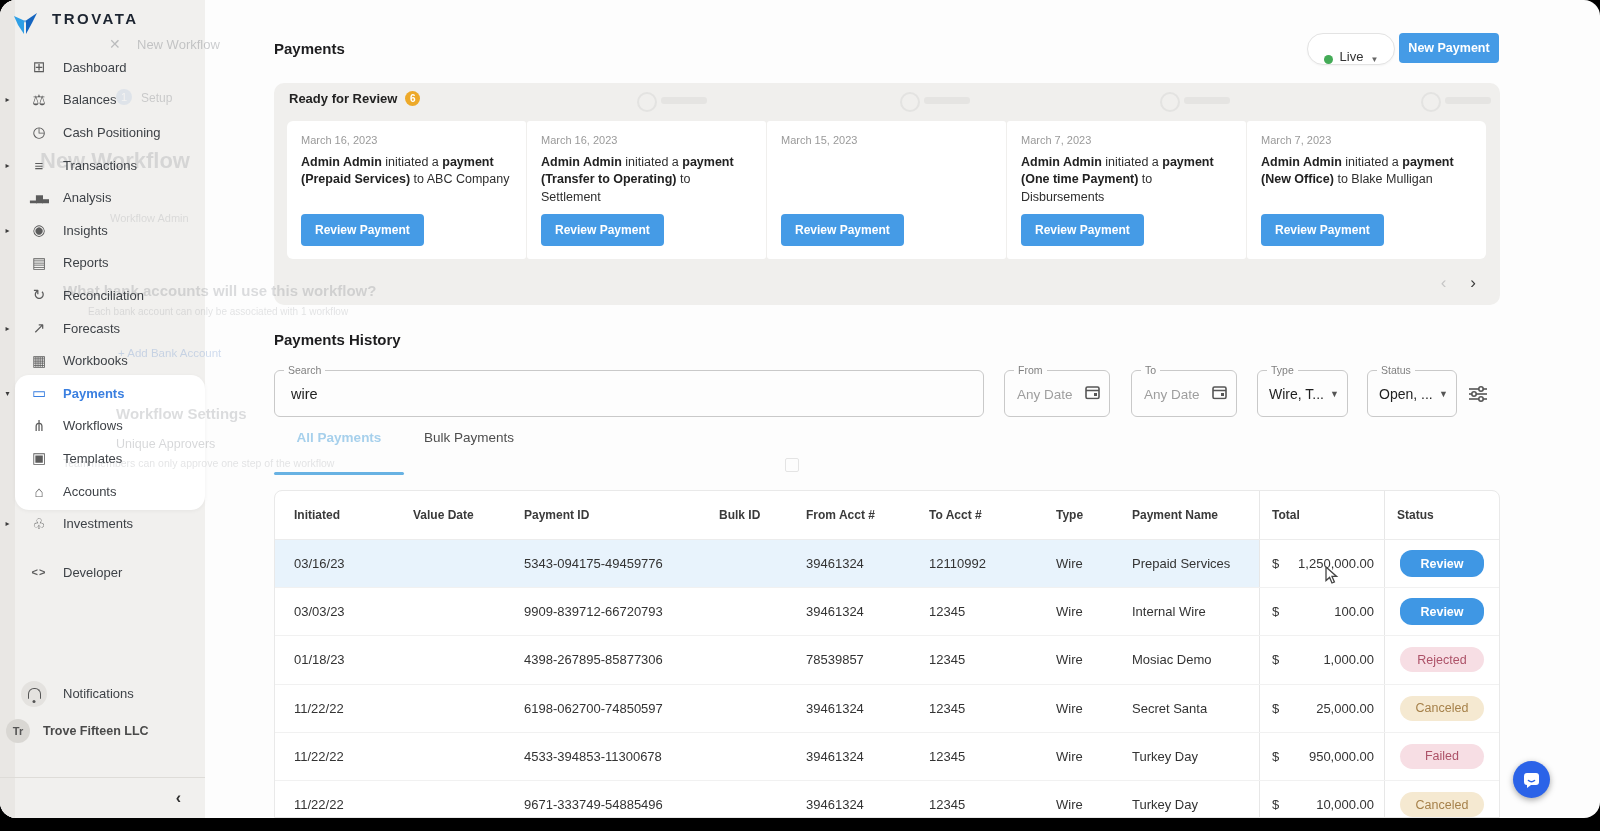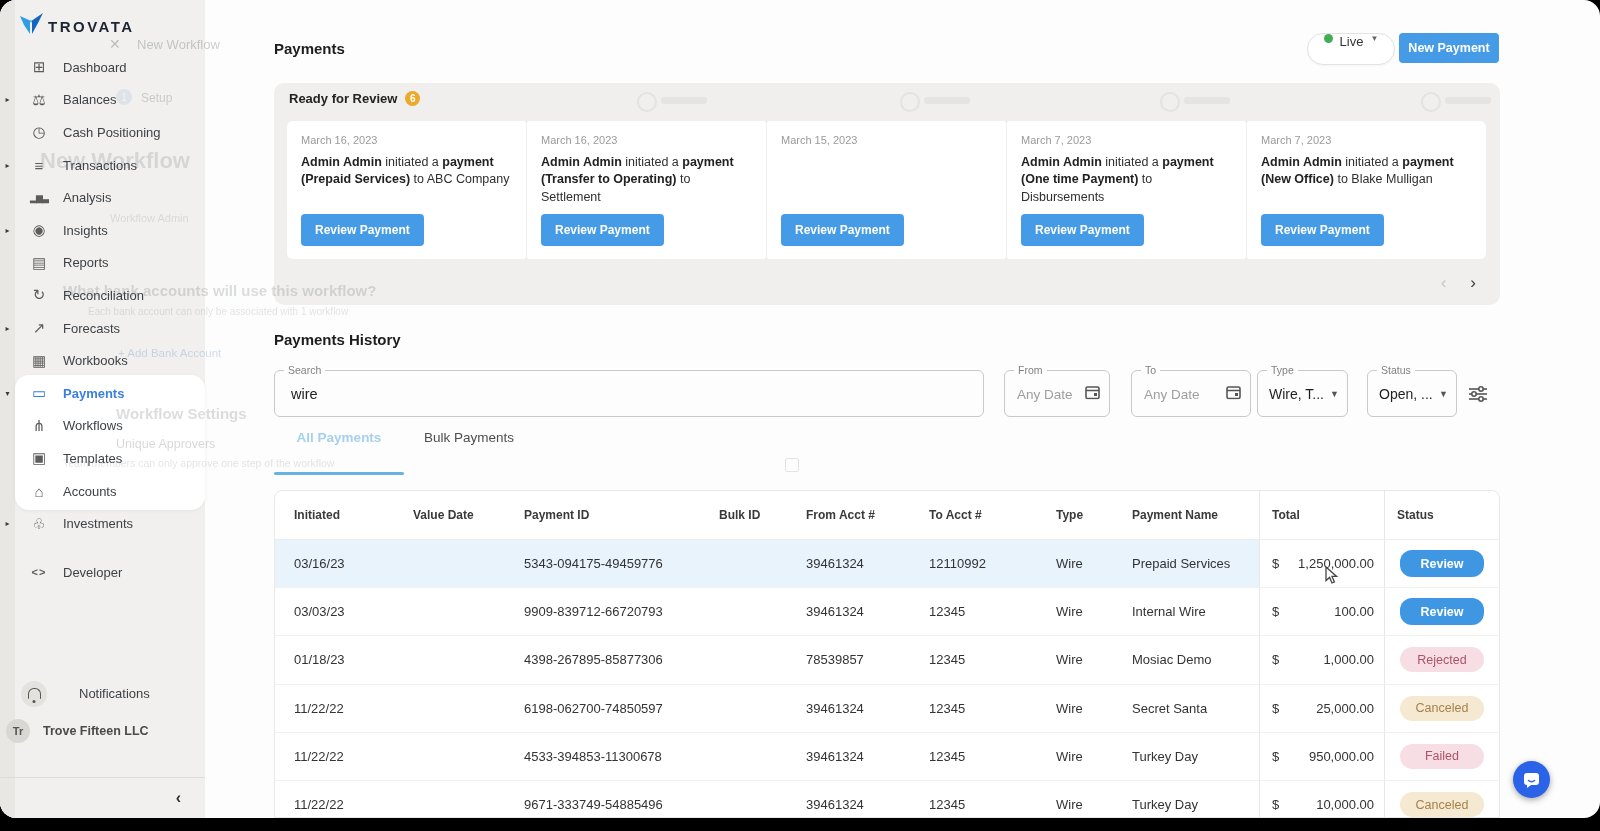--- a/index.html
+++ b/index.html
@@ -2,21 +2,21 @@
 <html><head>
 <meta charset="utf-8">
 <style>
   html,body{margin:0;padding:0}
   body{width:1600px;height:831px;background:#000;font-family:"Liberation Sans",sans-serif;position:relative;overflow:hidden}
   .screen{position:absolute;left:0;top:0;width:1600px;height:818px;background:#fdfdfd;border-radius:16px;overflow:hidden}
 
   
   .sidebar{position:absolute;left:0;top:0;width:205px;height:100%;background:#f1f0ee;z-index:5}
   .rail{position:absolute;left:0;top:0;width:15px;height:100%;background:#e9e7e4}
-  .brand{position:absolute;left:17px;top:10px;display:flex;align-items:center;gap:3px;z-index:3}
+  .brand{position:absolute;left:11px;top:10px;display:flex;align-items:flex-start;gap:13px;z-index:3}
   .brand-name{font-size:15px;font-weight:bold;letter-spacing:2.5px;color:#1c2430}
   .group-bg{position:absolute;left:15px;top:375px;width:190px;height:135px;background:#fff;border-radius:14px;box-shadow:0 1px 4px rgba(0,0,0,.05);z-index:1}
   #nav-items{position:absolute;left:0;top:51px;width:100%;z-index:2}
   .nav-item{height:32.6px;display:flex;align-items:center;cursor:pointer}
   .expander{width:15px;text-align:center;font-size:8px;color:#3c3c3c}
   .nav-icon{width:30px;margin-left:9px;font-size:15px;color:#5c5c5c;text-align:center}
   .nav-icon.small-glyph{font-size:9px;letter-spacing:-1px}
   .nav-label{font-size:13px;color:#3e4247;margin-left:9px;white-space:nowrap}
   .nav-item.active .nav-label,.nav-item.active .nav-icon{color:#3a7fe0}
   .nav-item.active .nav-label{font-weight:bold}
@@ -28,21 +28,21 @@
   .bell{width:11px;height:10px;border:1.5px solid #555;border-bottom:none;border-radius:6px 6px 1px 1px;position:relative}
   .bell::after{content:"";position:absolute;left:50%;bottom:-4px;transform:translateX(-50%);width:3px;height:3px;border-radius:50%;background:#555}
   .org-item{height:33px;display:flex;align-items:center;cursor:pointer}
   .avatar{width:24px;height:24px;border-radius:50%;background:#d9d7d3;color:#555;font-size:11px;font-weight:bold;display:flex;align-items:center;justify-content:center;margin-left:6px}
   .org-name{font-size:12.5px;font-weight:bold;color:#4a4a4a;margin-left:13px}
   .collapse-row{margin-top:30px;border-top:1px solid #dedcd8;height:40px;display:flex;align-items:center;justify-content:flex-end;padding-right:24px}
   .collapse-chevron{font-size:16px;font-weight:bold;color:#2e2e2e;cursor:pointer}
 
   
   .page-title{position:absolute;left:274px;top:40px;font-size:15px;font-weight:bold;color:#1d1d1f}
-  .live-pill{position:absolute;left:1307px;top:33px;width:86px;height:30px;border:1px solid #e3e3e3;border-radius:16px;background:#fff;display:flex;align-items:flex-start;justify-content:center;gap:7px;cursor:pointer;box-shadow:0 1px 2px rgba(0,0,0,.04)}
+  .live-pill{position:absolute;left:1307px;top:33px;width:86px;height:30px;border:1px solid #e3e3e3;border-radius:16px;background:#fff;display:flex;align-items:flex-end;justify-content:center;gap:7px;cursor:pointer;box-shadow:0 1px 2px rgba(0,0,0,.04)}
   .live-dot{width:9px;height:9px;border-radius:50%;background:#44ab57}
   .live-label{font-size:13px;color:#333}
   .caret{font-size:8px;color:#666}
   .btn-new-payment{position:absolute;left:1399px;top:33px;width:100px;height:30px;background:#459be6;color:#fff;font-size:12.5px;font-weight:bold;border:none;border-radius:4px;cursor:pointer}
 
   
   .ready{position:absolute;left:274px;top:83px;width:1226px;height:222px;background:#f0efed;border-radius:10px}
   .ready-title{position:absolute;left:15px;top:8px;font-size:13px;font-weight:bold;color:#222;display:flex;gap:8px;align-items:center}
   .badge{width:15px;height:15px;border-radius:50%;background:#eda929;color:#fff;font-size:10px;font-weight:bold;display:flex;align-items:center;justify-content:center}
   .cards{position:absolute;left:13px;top:38px;display:flex;gap:1px}
@@ -57,21 +57,21 @@
   .pager-prev{color:#c6c6c6;cursor:pointer}
   .pager-next{color:#3c3c3c;cursor:pointer}
 
   
   .ph-title{position:absolute;left:274px;top:331px;font-size:15px;font-weight:bold;color:#1d1d1f}
   .field{position:absolute;background:#fdfdfd;border:1px solid #c9c9c9;border-radius:6px;box-sizing:border-box}
   .field-label{position:absolute;top:-7px;left:9px;background:#fdfdfd;padding:0 4px;font-size:10.5px;color:#818181}
   .search-field{left:274px;top:370px;width:710px;height:47px}
   .search-value{position:absolute;left:16px;top:50%;transform:translateY(-50%);font-size:14.5px;color:#222}
   .from-field{left:1004px;top:370px;width:106px;height:47px}
-  .to-field{left:1131px;top:370px;width:120px;height:47px}
+  .to-field{left:1131px;top:370px;width:106px;height:47px}
   .date-ph{position:absolute;left:12px;top:50%;transform:translateY(-50%);font-size:13.5px;color:#9e9e9e}
   .cal-icon{position:absolute;right:9px;top:50%;transform:translateY(-50%)}
   .type-field{left:1257px;top:370px;width:91px;height:47px}
   .status-field{left:1367px;top:370px;width:90px;height:47px}
   .select-value{position:absolute;left:11px;top:50%;transform:translateY(-50%);font-size:14px;color:#1f1f1f}
   .select-caret{position:absolute;right:8px;top:50%;transform:translateY(-50%);font-size:9px;color:#555}
   .tune-icon{position:absolute;left:1469px;top:386px;cursor:pointer}
 
   
   .tab{position:absolute;top:430px;width:130px;text-align:center;font-size:13.5px;cursor:pointer}
@@ -204,21 +204,21 @@
       <span class="expander"></span>
       <span class="nav-icon dev-glyph">&lt;&gt;</span>
       <span class="nav-label">Developer</span>
     </div>
 
     <div class="sidebar-bottom">
       <div class="notif-item">
         <span class="notif-circle">
             <span class="bell"></span>
           </span>
-        <span class="nav-label" style="margin-left:32px">Notifications</span>
+        <span class="nav-label" style="margin-left:16px">Notifications</span>
       </div>
       <div class="org-item">
         <span class="avatar">Tr</span>
         <span class="org-name">Trove Fifteen LLC</span>
       </div>
       <div class="collapse-row">
         <span class="collapse-chevron">‹</span>
       </div>
     </div>
   </aside>

